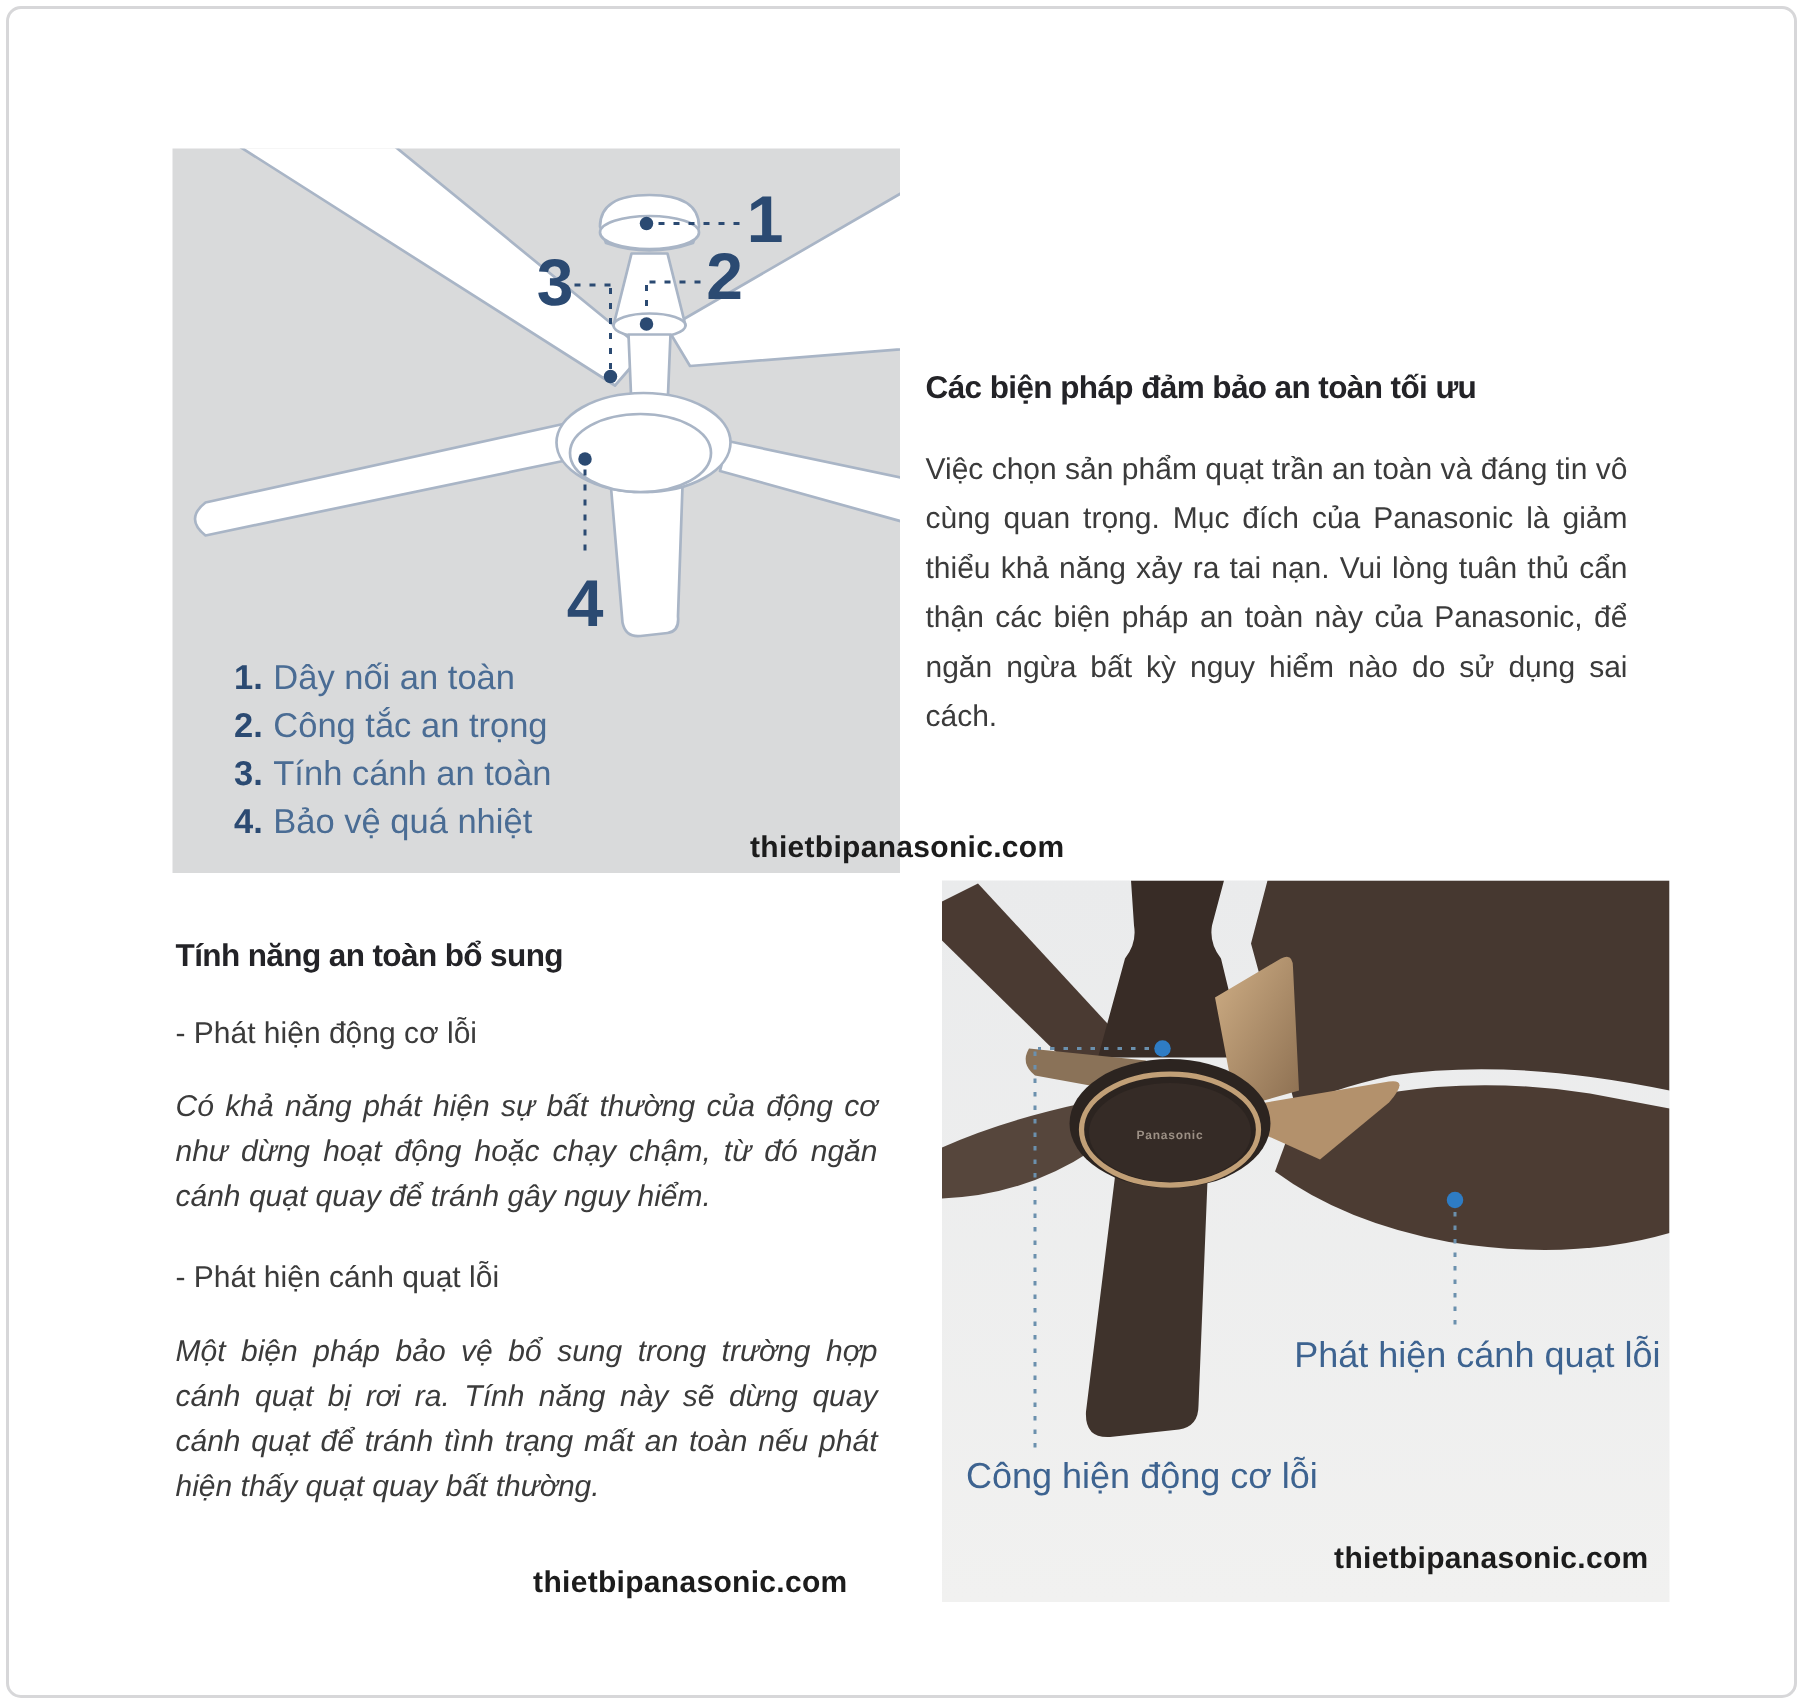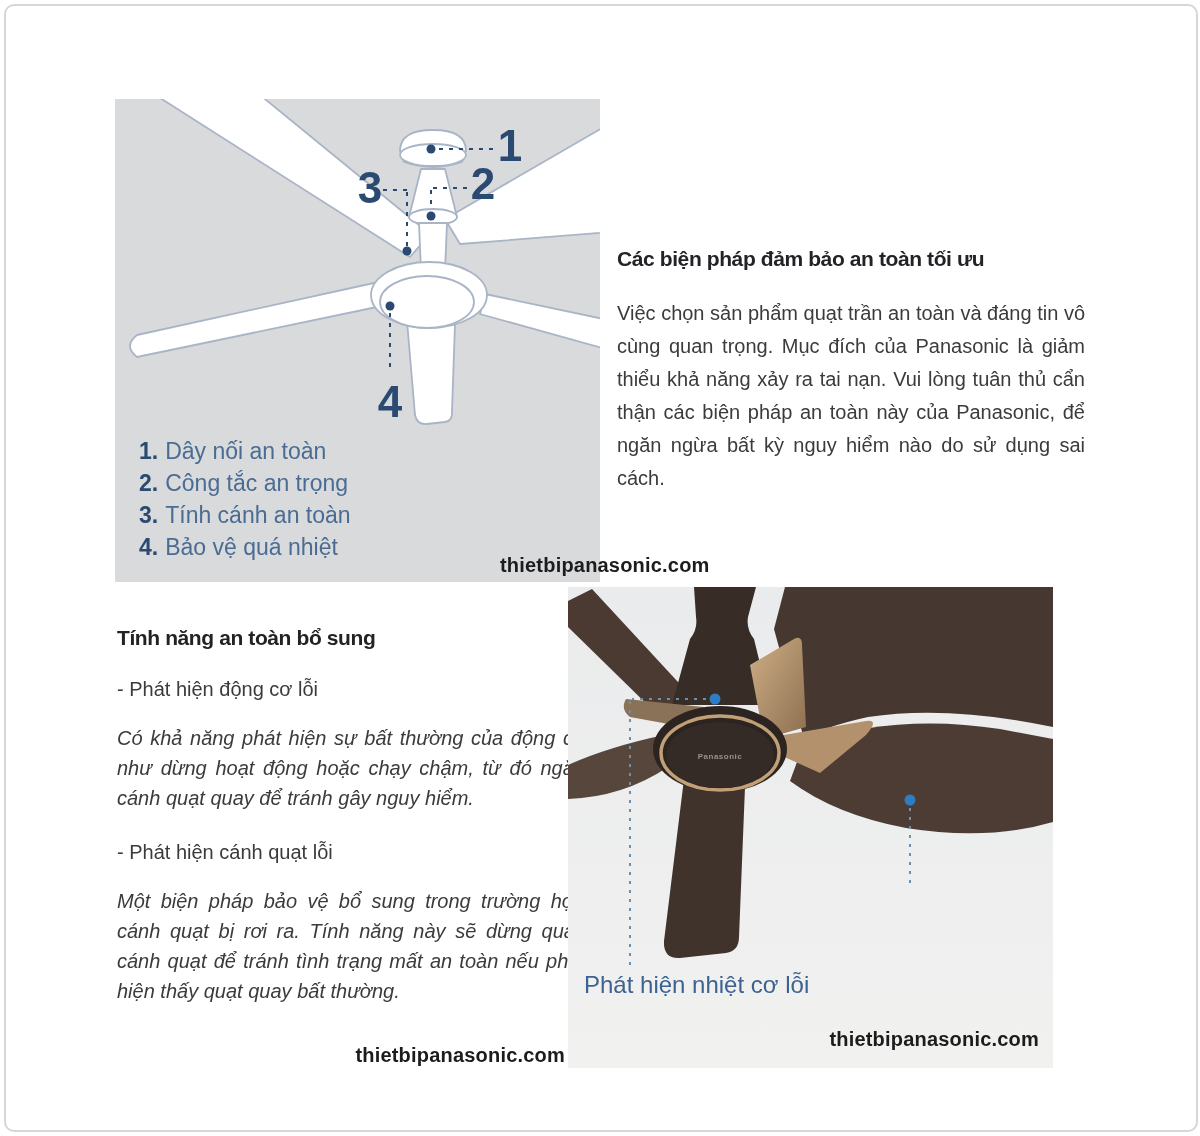--- a/index.html
+++ b/index.html
@@ -3,42 +3,42 @@
 <meta charset="utf-8">
 <style>
   html,body{margin:0;padding:0;background:#fff;}
   body{font-family:"Liberation Sans","DejaVu Sans",sans-serif;}
   .page{position:relative;width:1200px;height:1136px;background:#ffffff;overflow:hidden;}
   .page-border{position:absolute;left:4px;top:4px;width:1190px;height:1124px;
     border:2px solid #d7d7d9;border-radius:10px;pointer-events:none;}
 
   
   .diagram-panel{position:absolute;left:115px;top:99px;width:485px;height:483px;background:#d9dadb;}
-  .legend{position:absolute;left:24px;top:336px;}
+  .legend{position:absolute;left:41px;top:336px;}
   .legend-row{font-size:23px;line-height:32px;white-space:nowrap;}
   .legend-num{font-weight:bold;color:#2b4a72;margin-right:7px;}
   .legend-label{color:#4a6c94;}
 
   .watermark{font-weight:bold;color:#1c1c1c;font-size:20px;letter-spacing:0.2px;white-space:nowrap;}
   .wm-diagram{position:absolute;left:500px;top:554px;width:210px;}
 
   
   .safety-col{position:absolute;left:617px;top:247px;width:468px;}
   .col-heading{font-size:21px;font-weight:bold;color:#232327;letter-spacing:-0.4px;margin:0;white-space:nowrap;}
   .safety-col .body{margin-top:26px;font-size:20px;line-height:33px;color:#3b3b3b;text-align:justify;}
 
   
   .features-col{position:absolute;left:117px;top:626px;width:468px;}
   .features-col .subitem{margin-top:28px;font-size:20px;color:#3b3b3b;}
   .features-col .body{margin-top:22px;font-size:20px;line-height:30px;color:#3b3b3b;text-align:justify;font-style:italic;}
   .features-col .body.second{margin-top:22px;}
   .wm-left{position:absolute;left:115px;top:1044px;width:450px;text-align:right;}
 
   
-  .photo-panel{position:absolute;left:568px;top:587px;width:485px;height:481px;
+  .photo-panel{position:absolute;left:628px;top:587px;width:485px;height:481px;
     background:linear-gradient(#eaebec,#f1f1f0);}
   .photo-label{position:absolute;font-size:24px;color:#3d6390;white-space:nowrap;}
   .label-blade{top:303px;right:6px;}
   .label-motor{top:384px;left:16px;}
   .wm-photo{position:absolute;top:441px;right:14px;}
 </style>
 </head>
 <body>
 
 <div class="page">
@@ -143,18 +143,19 @@
       <text x="152" y="172" text-anchor="middle" font-size="8" font-weight="bold" fill="#9c9085" letter-spacing="0.5">Panasonic</text>
 
       <g stroke="#6b90ad" stroke-width="2" stroke-dasharray="3,6" fill="none">
         <line x1="138" y1="112" x2="64" y2="112"></line>
         <line x1="62" y1="114" x2="62" y2="380"></line>
         <line x1="342" y1="221" x2="342" y2="300"></line>
       </g>
       <circle cx="147" cy="112" r="5.5" fill="#2e7cc4"></circle>
       <circle cx="342" cy="213" r="5.5" fill="#2e7cc4"></circle>
     </svg>
-    <div class="photo-label label-motor">Phát hiện nhiệt cơ lỗi</div>
+    <div class="photo-label label-blade">Phát hiện cánh quạt lỗi</div>
+    <div class="photo-label label-motor">Công hiện động cơ lỗi</div>
     <div class="watermark wm-photo">thietbipanasonic.com</div>
   </div>
 
   <div class="page-border"></div>
 </div>
 
 </body></html>

